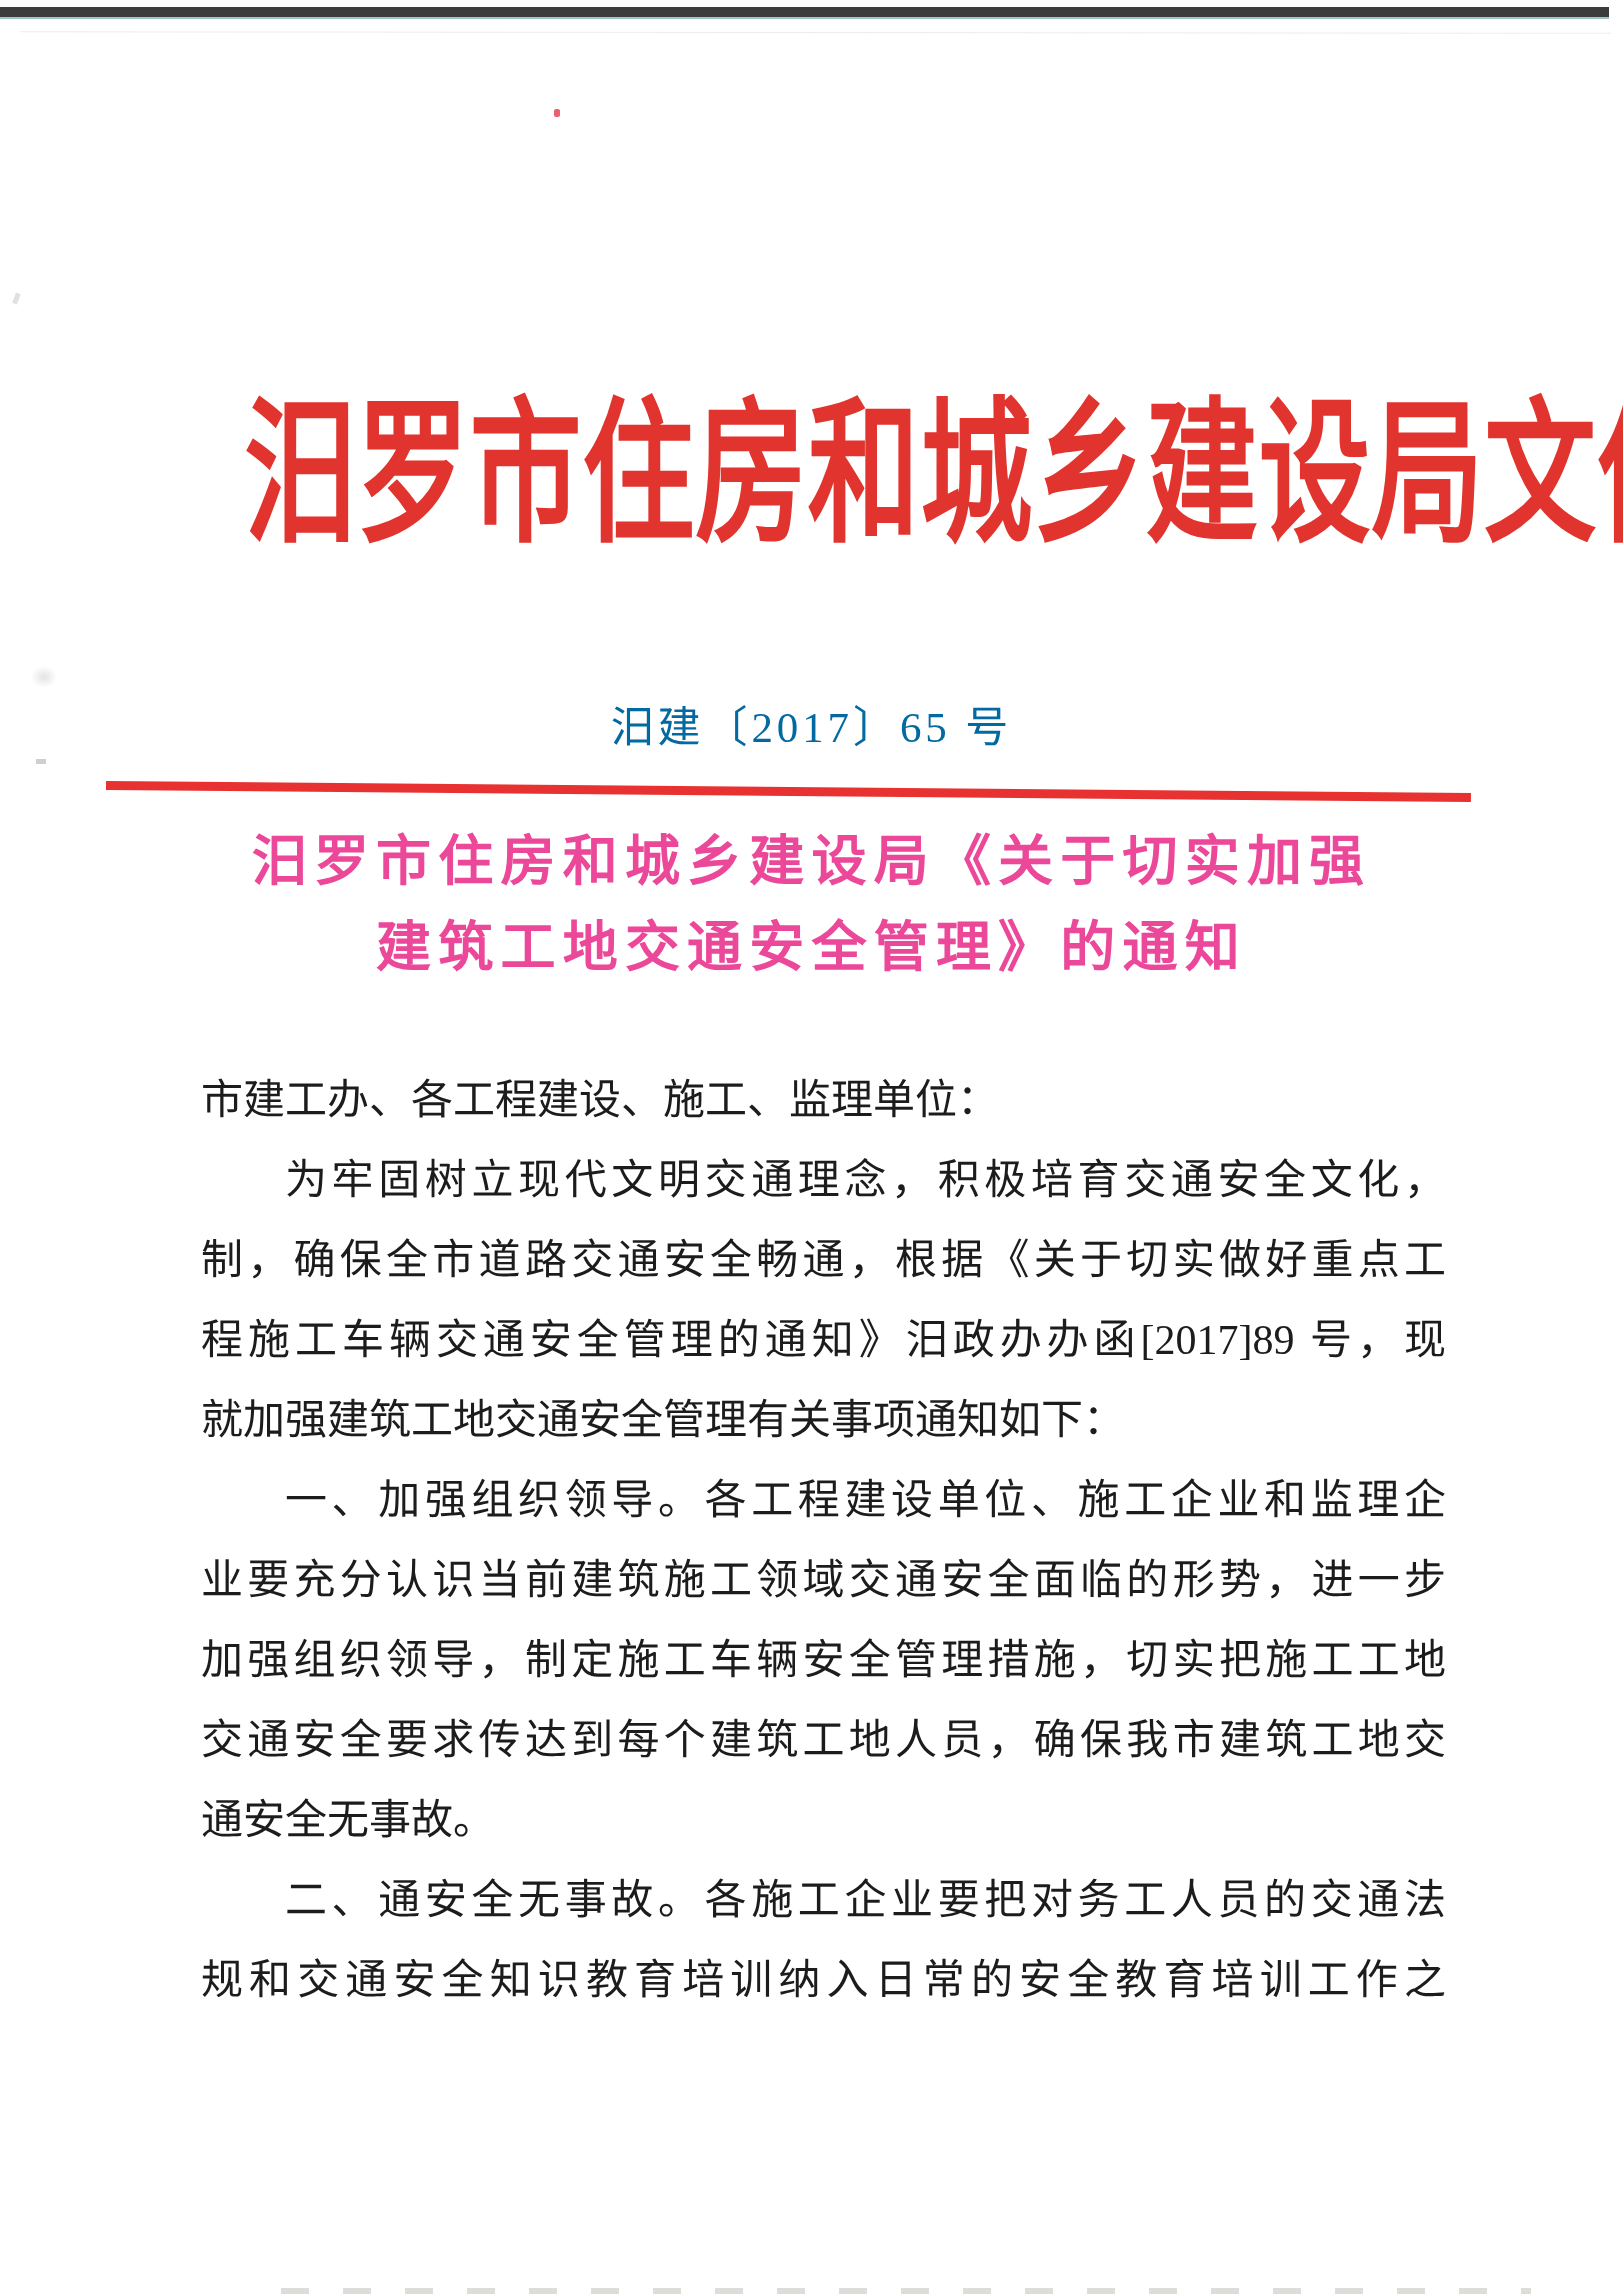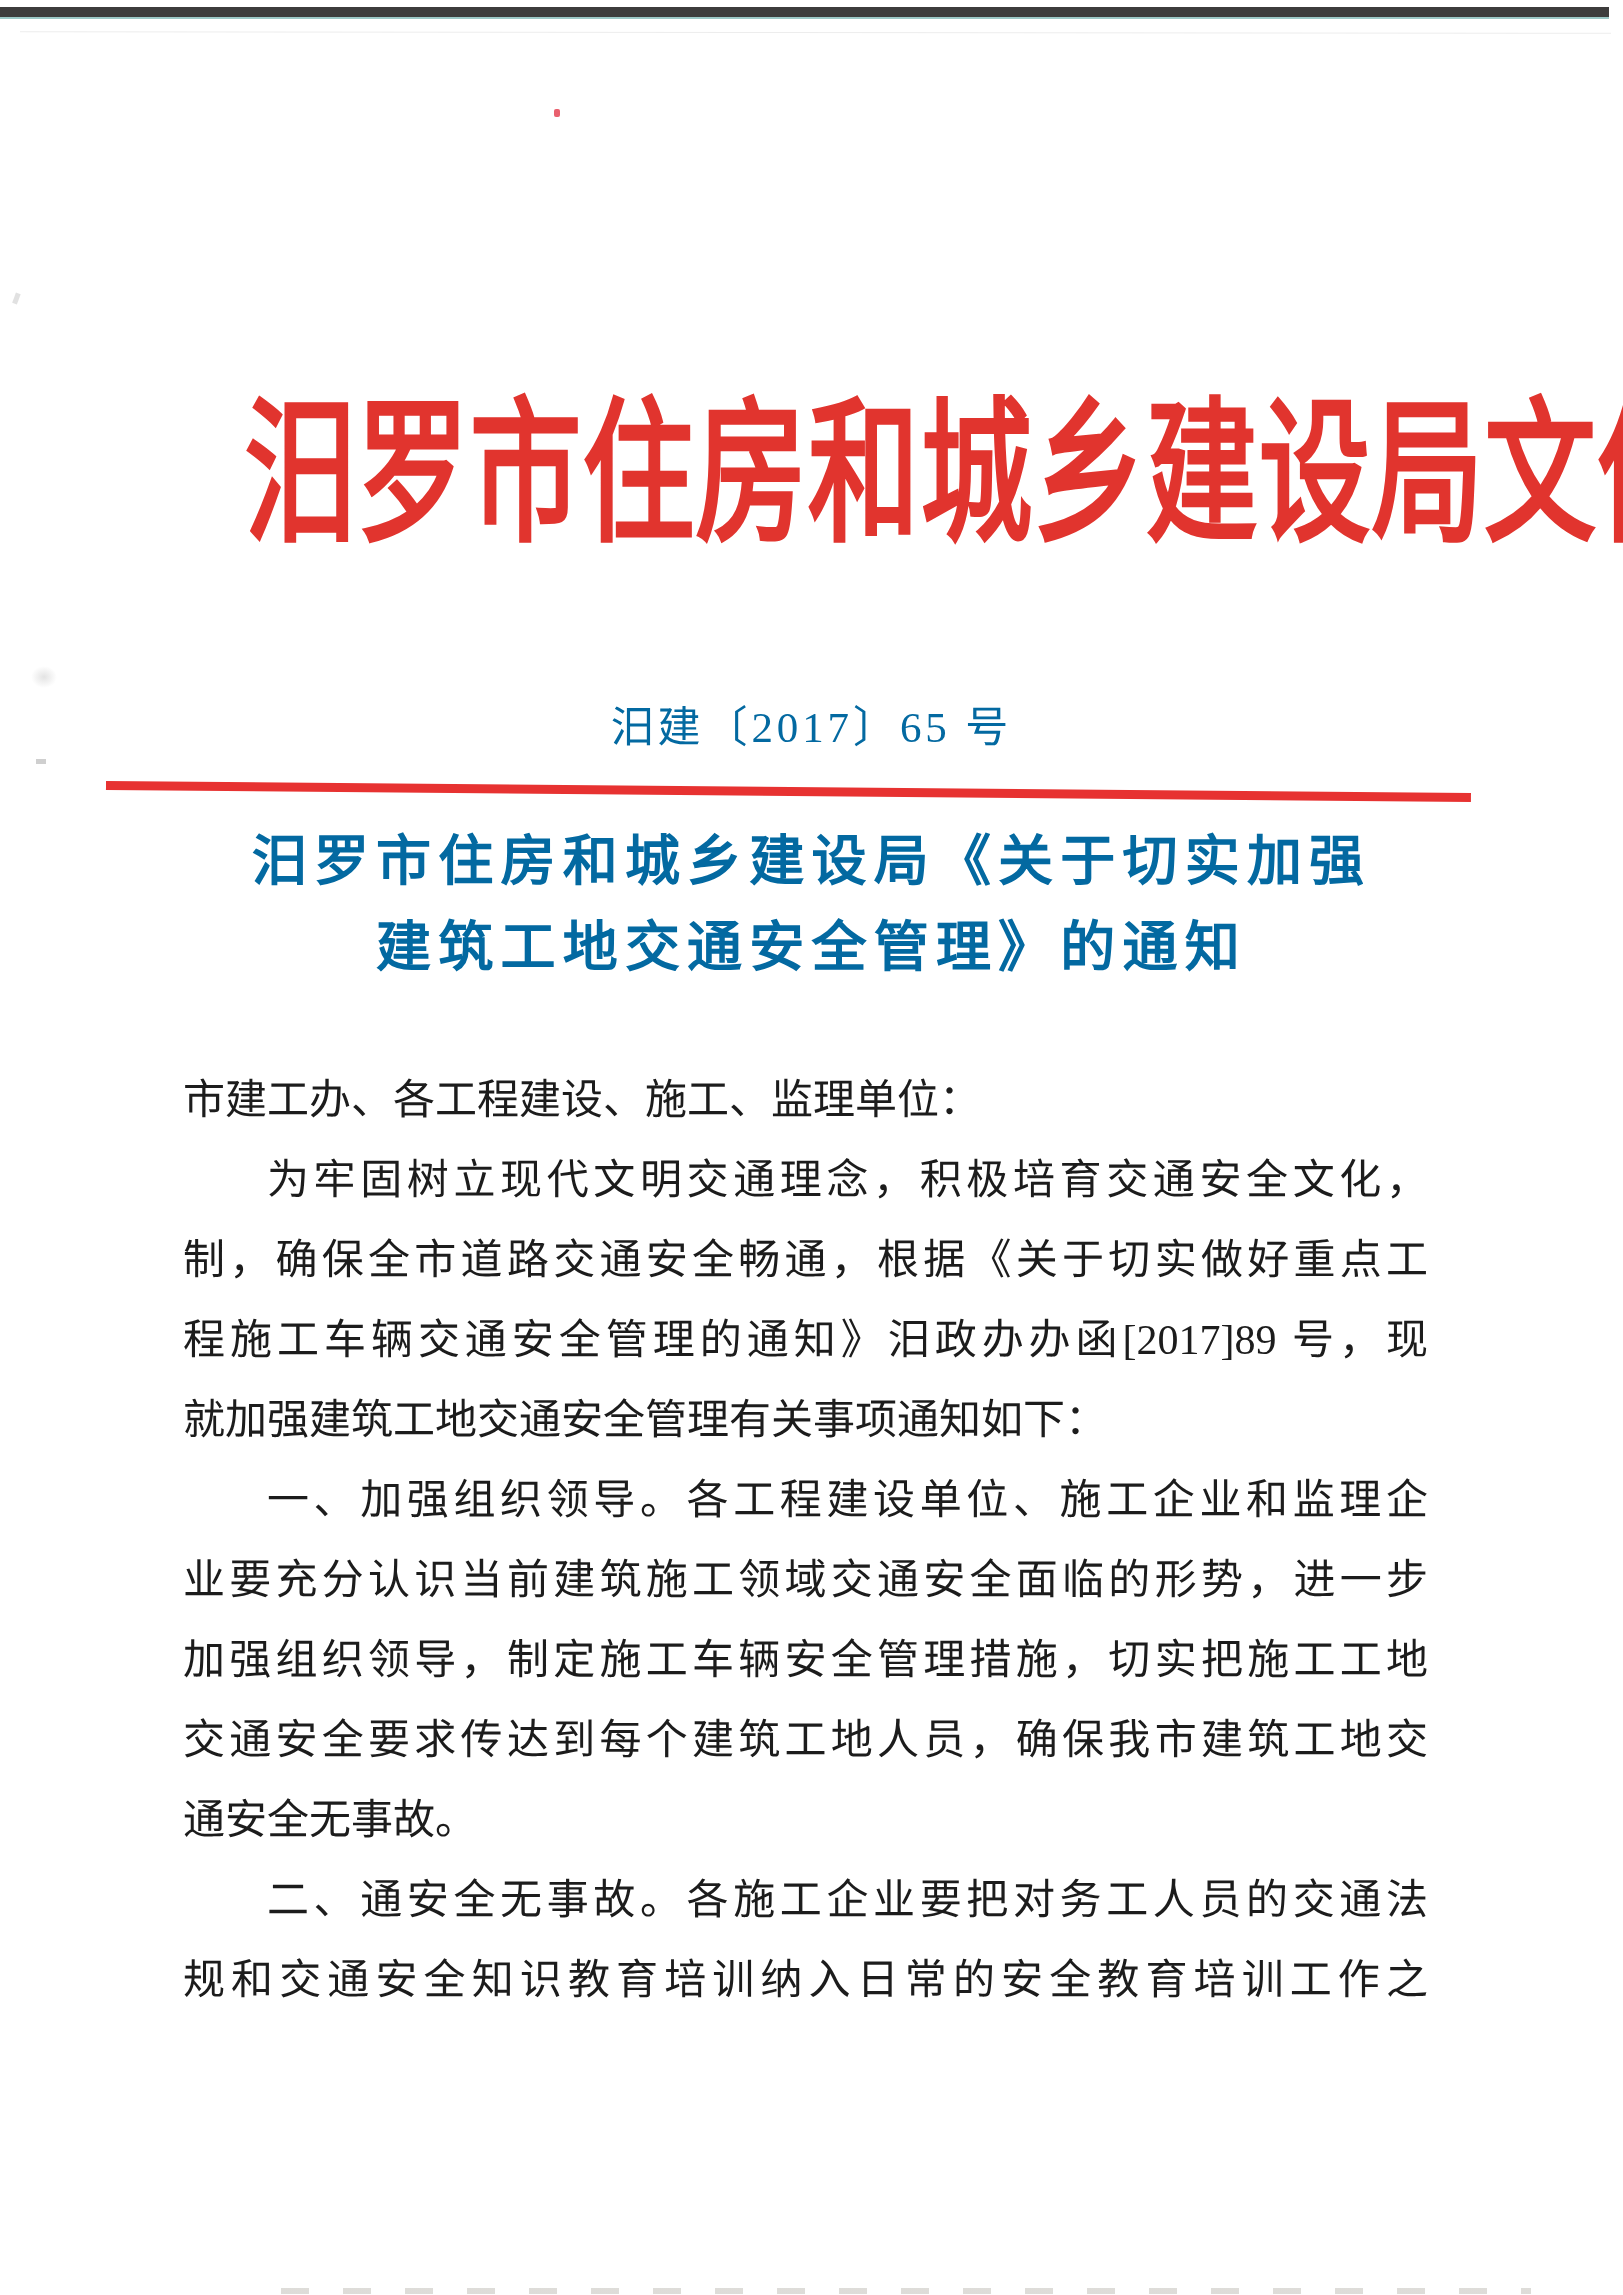--- a/index.html
+++ b/index.html
@@ -75,28 +75,28 @@
     background:#e73231;
     transform:rotate(0.5deg);
     transform-origin:left center;
   }
 
   
   .doc-title{
     position:absolute;top:819px;left:0;width:1623px;
     text-align:center;
     font-weight:bold;
-    color:#0369a1;
+    color:#ec4899;
     font-size:55px;line-height:86px;
     letter-spacing:7.2px;
   }
 
   
   .body-text{
-    position:absolute;top:1060px;left:183px;width:1245px;
+    position:absolute;top:1060px;left:201px;width:1245px;
     font-size:42px;
     color:#1c1c1c;
   }
   .body-line{
     height:80px;line-height:80px;
     white-space:normal;
     text-align:left;
   }
   .body-line.justify{
     text-align:justify;

